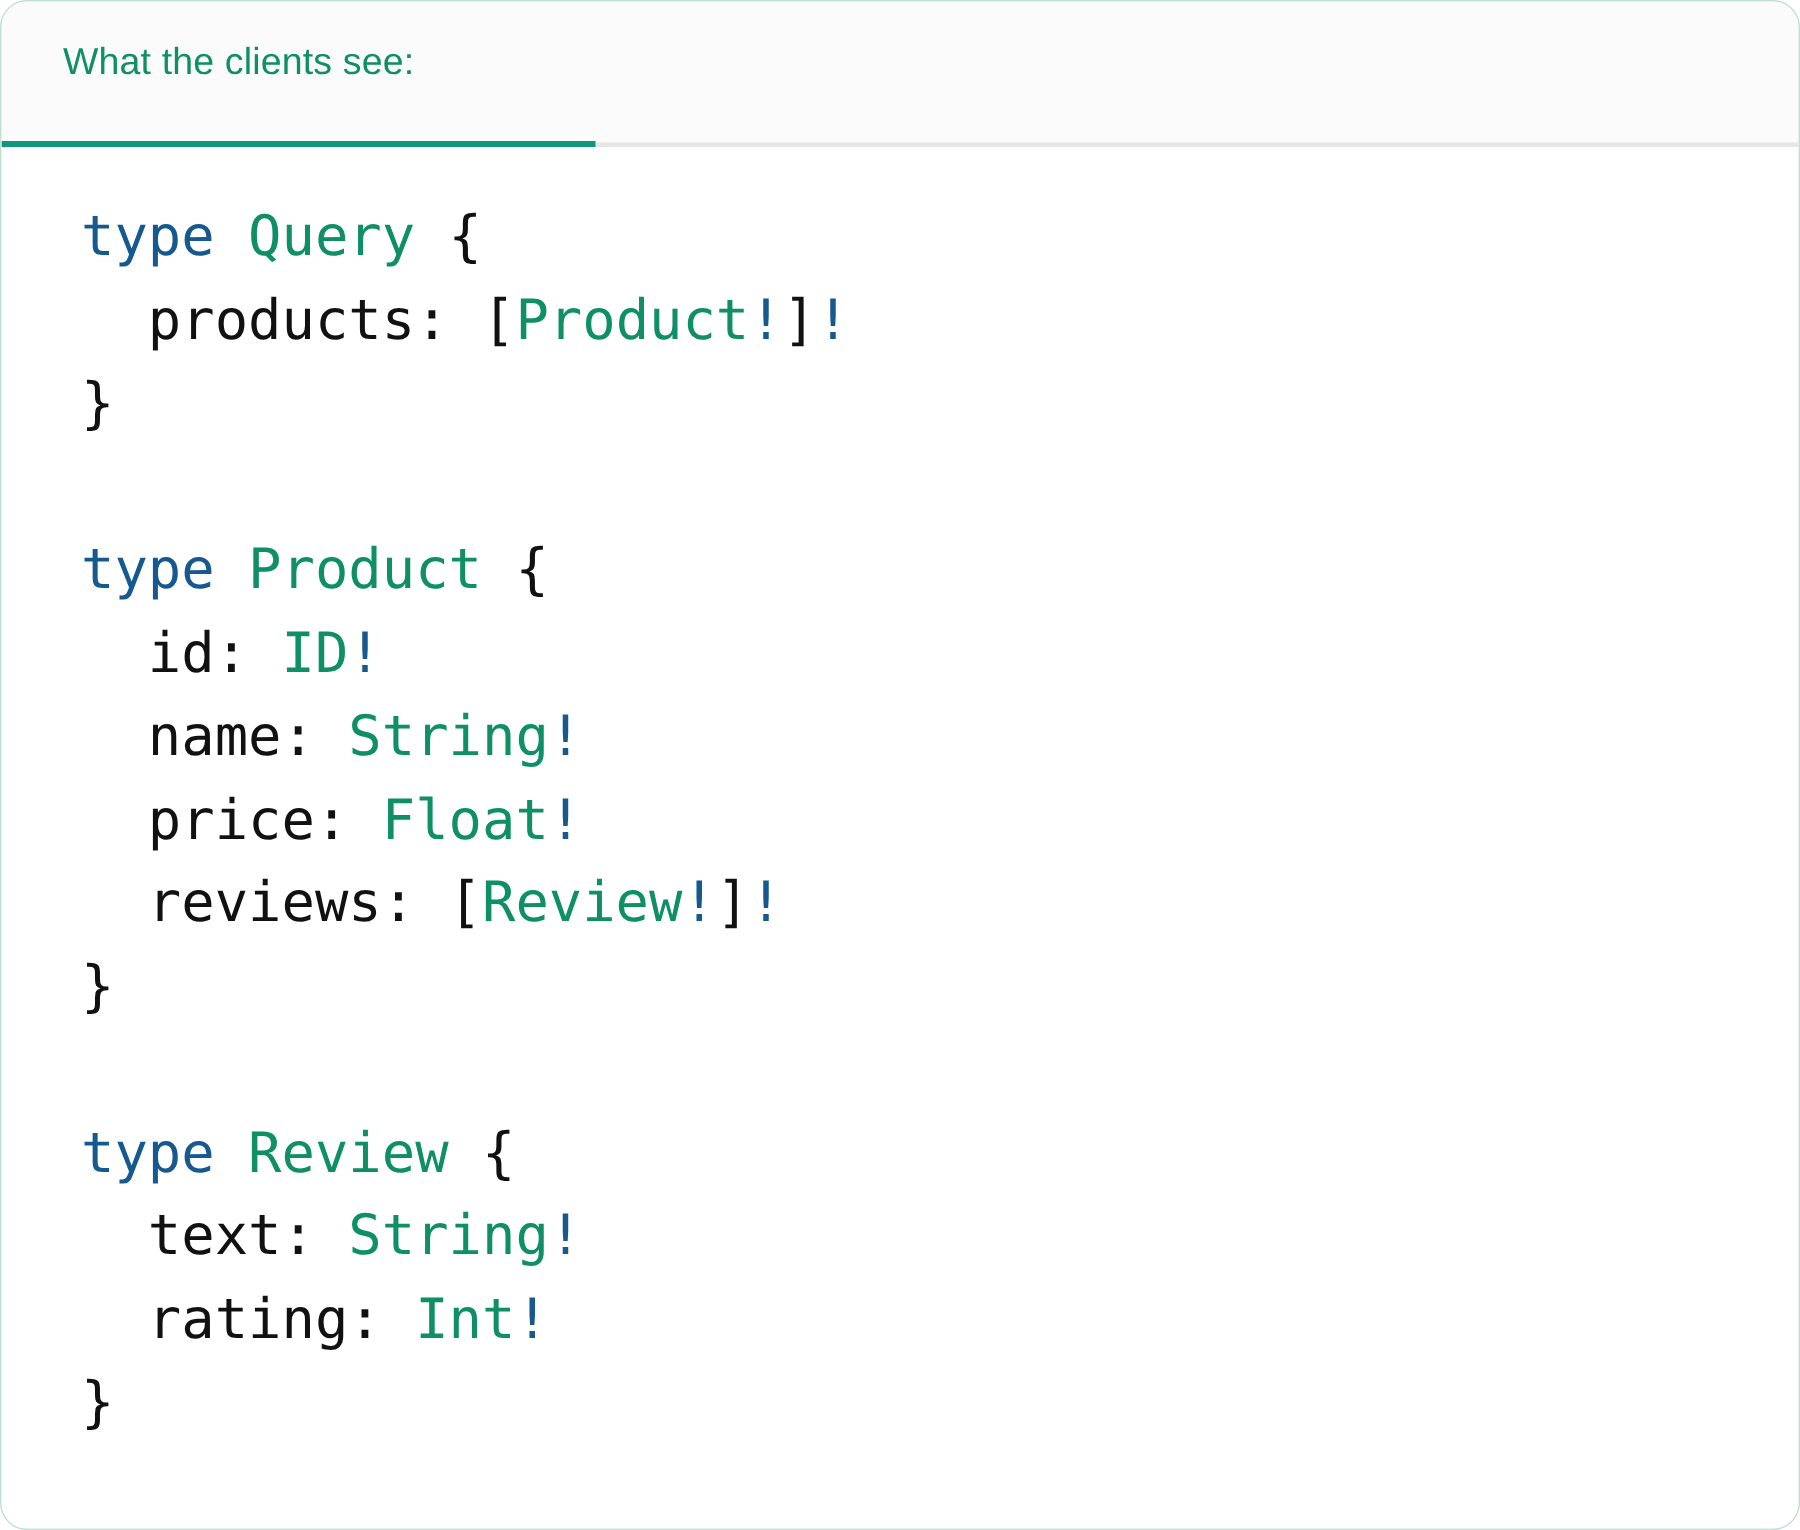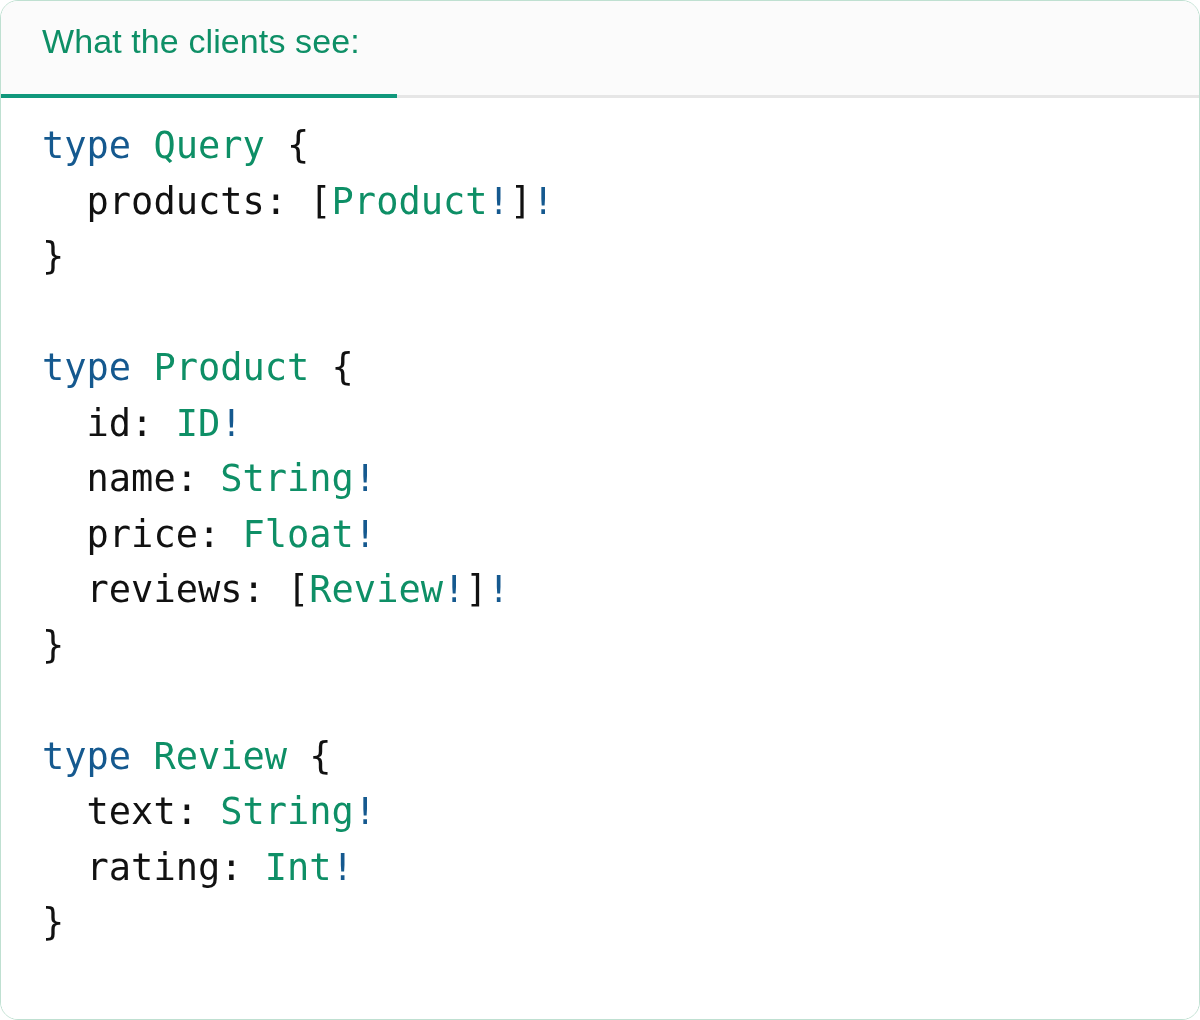--- a/index.html
+++ b/index.html
@@ -55,21 +55,21 @@
     width: 396px;
     height: 97px;
     padding: 0 0 16px 41px;
     display: flex;
     align-items: center;
     background: transparent;
     border: 0;
     outline: none;
     cursor: pointer;
     font-family: "Liberation Sans", sans-serif;
-    font-size: 34px;
+    font-size: 25px;
     font-weight: 400;
     letter-spacing: 0.1px;
     color: #0e8f66;
     text-align: left;
   }
   .tab::after {
     content: "";
     position: absolute;
     left: 0;
     bottom: 0;
@@ -79,21 +79,21 @@
   }
 
   
   .code-body {
     flex: 1 1 auto;
     padding: 20px 0 0 41px;
     background: #ffffff;
     overflow: hidden;
   }
   pre.code {
-    margin: 0;
+    margin: 12px;
     padding: 0;
     font-family: "DejaVu Sans Mono", monospace;
     font-size: 37px;
     line-height: 55.5px;
     color: #111111;
     white-space: pre;
     -webkit-font-smoothing: antialiased;
   }
   .ln { display: block; height: 55.5px; }
   .kw  { color: #15598f; }   

